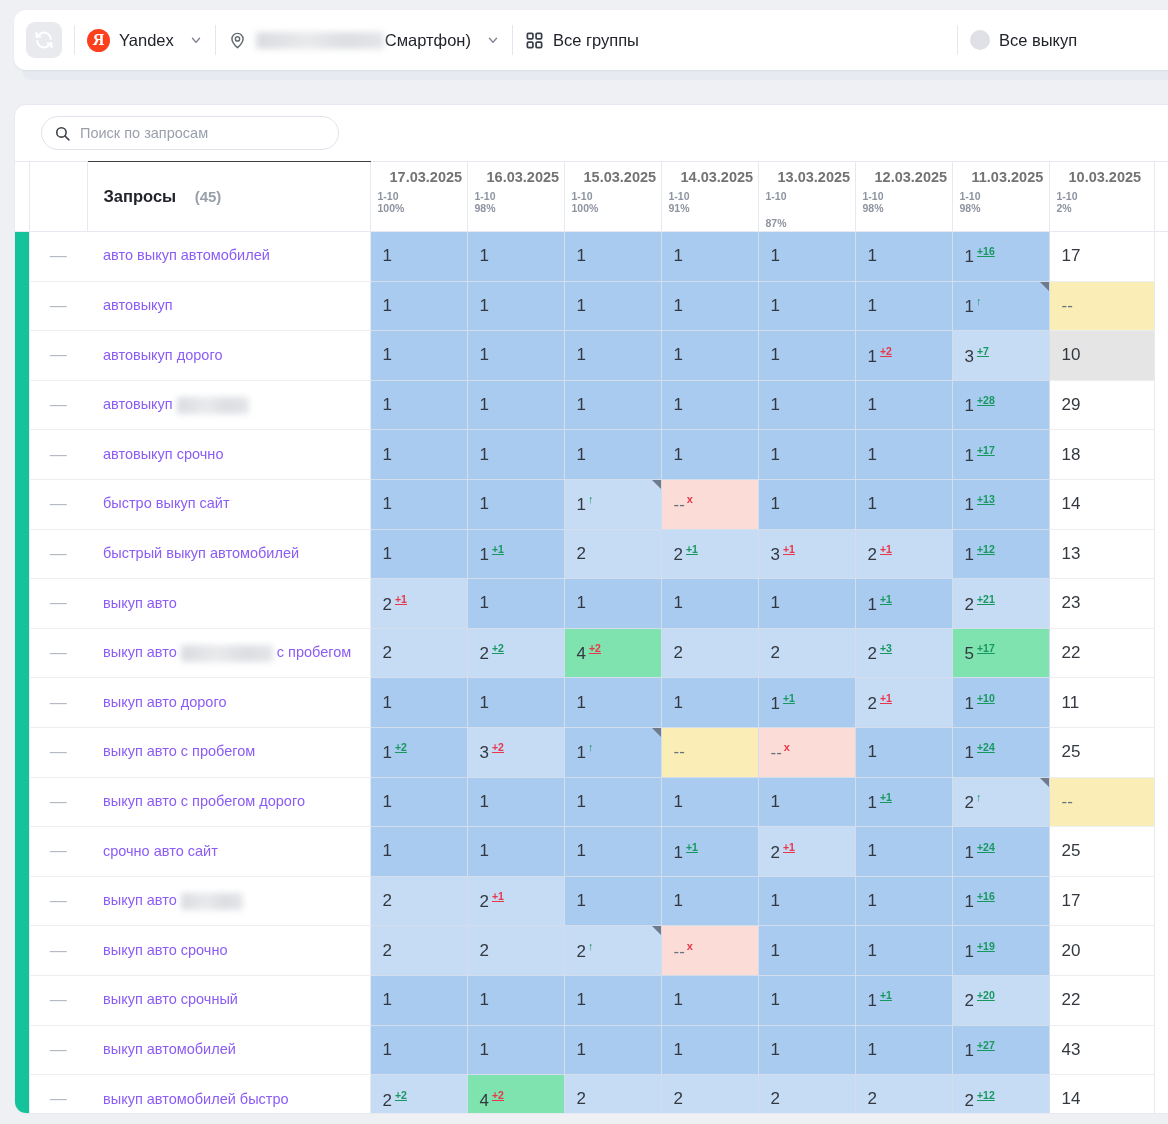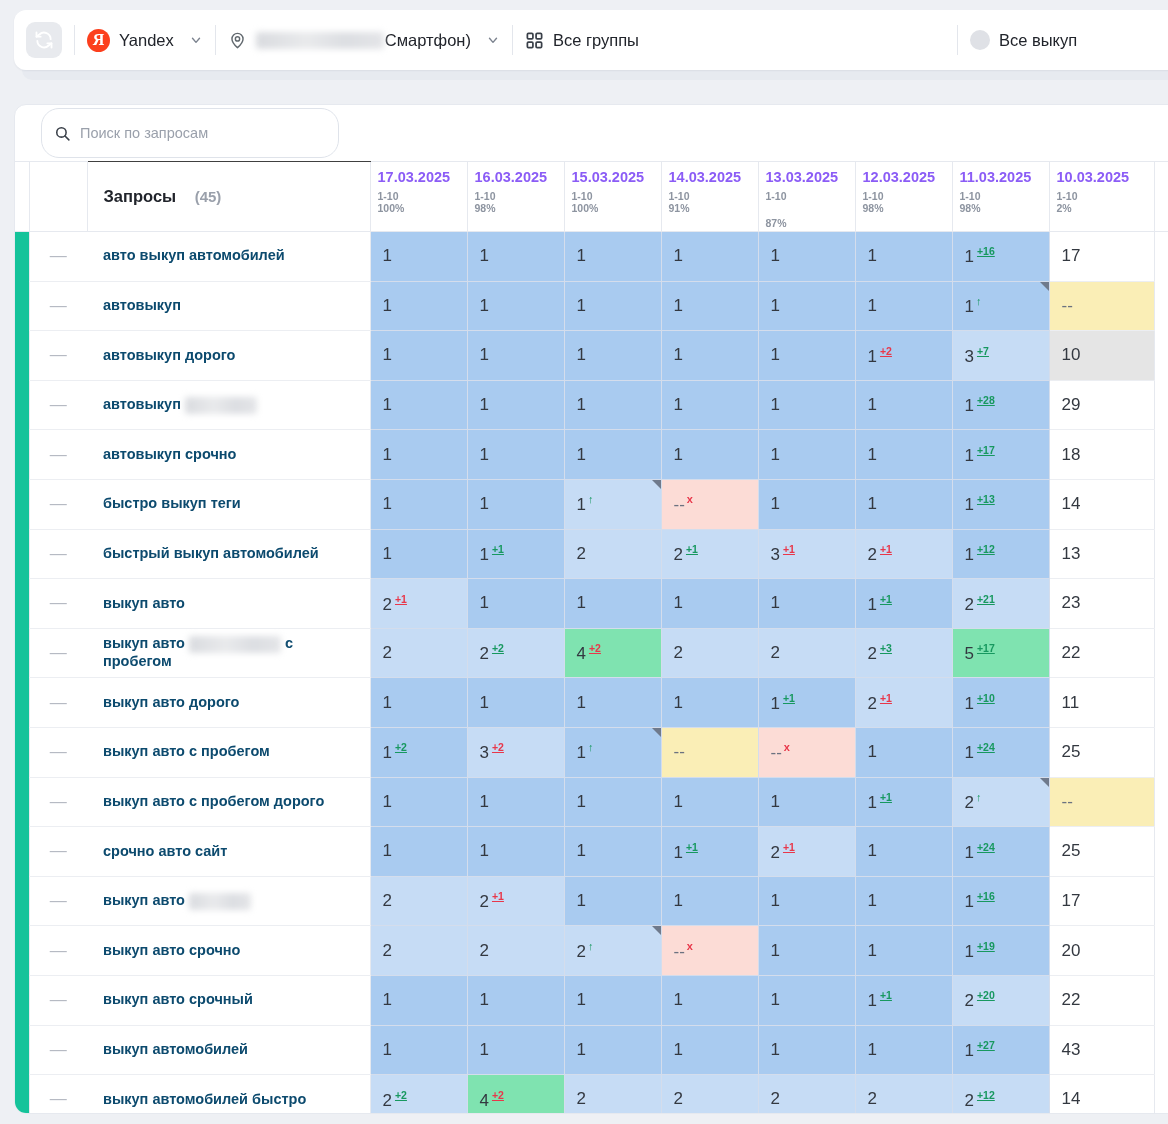--- a/index.html
+++ b/index.html
@@ -61,21 +61,21 @@
   .card {
     position: absolute; left: 14px; top: 104px;
     width: 1230px; height: 1010px;
     background: #ffffff;
     border-radius: 12px 12px 12px 12px;
     border: 1px solid #e6e9ef;
     overflow: hidden;
   }
   .search-row { height: 56px; display: flex; align-items: center; padding-left: 26px; }
   .search-box {
-    width: 298px; height: 50px; border: 1px solid #dfe3ea; border-radius: 18px;
+    width: 298px; height: 34px; border: 1px solid #dfe3ea; border-radius: 18px;
     display: flex; align-items: center; padding: 0 12px; gap: 9px;
     background: #fff;
   }
   .search-ph { font-size: 14.5px; color: #9aa0ab; }
 
   
   table.grid { border-collapse: collapse; table-layout: fixed; width: 1230px; }
   table.grid td, table.grid th { padding: 0; margin: 0; }
 
   col.c-bar   { width: 14px; }
@@ -90,34 +90,33 @@
     border-left: 1px solid #e6e9ef;
     height: 70px; text-align: left; padding-left: 16px !important; vertical-align: middle;
   }
   .hdr-blank { border-top: 1px solid #e6e9ef; border-bottom: 1px solid #e6e9ef; }
   .hdr-title { font-size: 16.5px; font-weight: bold; color: #21242b; }
   .hdr-count { font-size: 15px; color: #9aa0ab; margin-left: 14px; }
   .hdr-date {
     border: 1px solid #e6e9ef; border-top: 1px solid #e6e9ef;
     height: 70px; text-align: left; padding: 7px 0 0 7px !important; vertical-align: top;
   }
-  .hd-d { font-size: 14.5px; color: #8b5cf6; line-height: 1.15; white-space: nowrap; }
+  .hd-d { font-size: 14.5px; color: #737373; line-height: 1.15; white-space: nowrap; margin-left: 12px; }
   .hd-s { font-size: 10.5px; color: #8d94a0; line-height: 1.18; margin-top: 4px; }
 
   tbody tr { height: 49.6px; }
   td.bar { background: #15c39a; border: none; padding: 0 !important; }
   td.dash {
     border-bottom: 1px solid #eceef2; border-left: 1px solid #e6e9ef;
     text-align: center; color: #b4b9c2; font-size: 17px;
   }
   td.name {
     border-bottom: 1px solid #eceef2; border-right: 1px solid #e6e9ef;
-    padding: 0 8px 0 16px !important; font-size: 14.5px; color: #0c4a6e;
+    padding: 0 8px 0 16px !important; font-size: 14.5px; color: #8b5cf6;
     line-height: 1.22;
-    font-weight: bold;
   }
   td.cell {
     border: 1px solid #d4ddec;
     font-size: 17px; color: #333840;
     padding: 0 0 0 12px !important;
     position: relative; vertical-align: middle;
   }
   td.tail {
     border-bottom: 1px solid #eceef2; border-left: 1px solid #e6e9ef;
     border-right: 1px solid #e6e9ef;
@@ -361,21 +360,21 @@
           <td class="cell bg-b1"><span>1</span></td>
           <td class="cell bg-b1"><span>1</span></td>
           <td class="cell bg-b1"><span>1</span></td>
           <td class="cell bg-b1"><span>1</span><span class="sup up">+17</span></td>
           <td class="tail bg-white"><span>18</span></td>
           <td style="background: rgb(255, 255, 255);"></td>
         </tr>
         <tr>
           <td class="bar"></td>
           <td class="dash">—</td>
-          <td class="name"><span>быстро выкуп теги</span></td>
+          <td class="name"><span>быстро выкуп сайт</span></td>
           <td class="cell bg-b1"><span>1</span></td>
           <td class="cell bg-b1"><span>1</span></td>
           <td class="cell bg-b2"><span>1</span><span class="arrow-new">↑</span><span class="corner-tri"></span></td>
           <td class="cell bg-pink"><span class="dashval">--</span><span class="xmark">x</span></td>
           <td class="cell bg-b1"><span>1</span></td>
           <td class="cell bg-b1"><span>1</span></td>
           <td class="cell bg-b1"><span>1</span><span class="sup up">+13</span></td>
           <td class="tail bg-white"><span>14</span></td>
           <td style="background: rgb(255, 255, 255);"></td>
         </tr>

